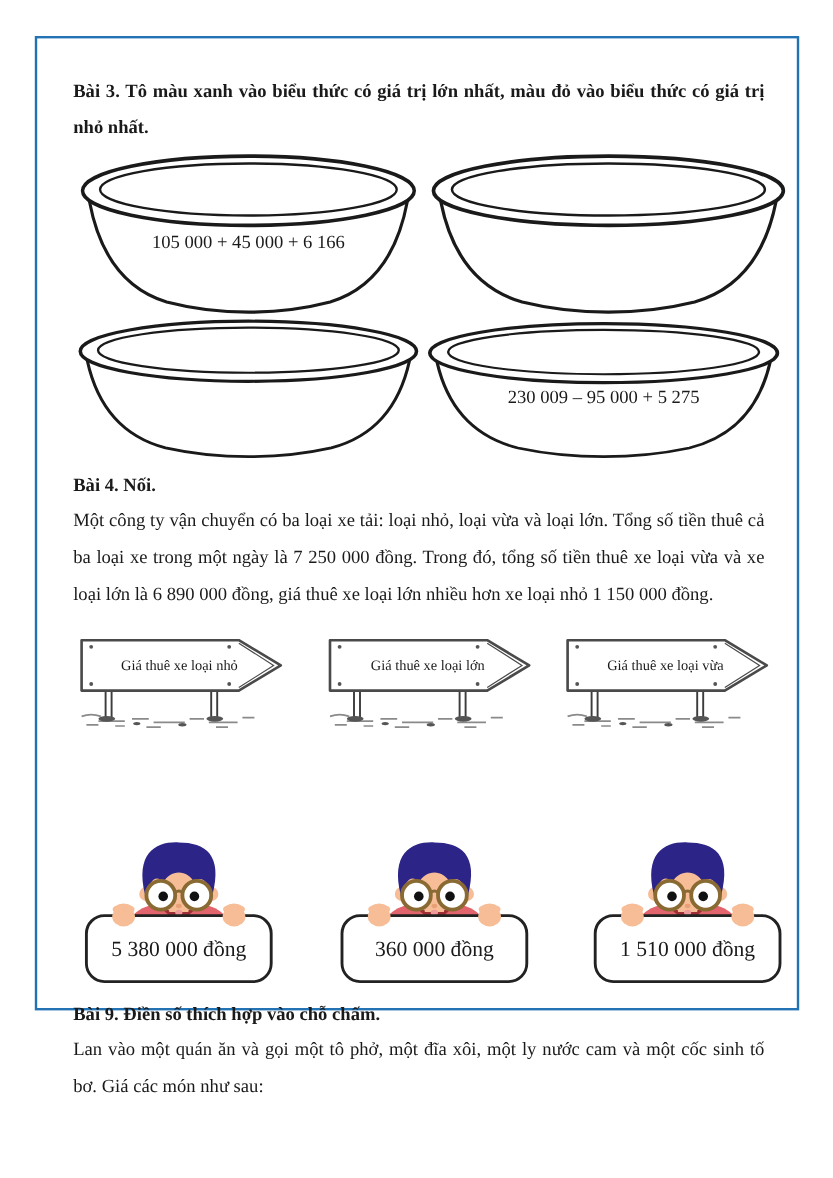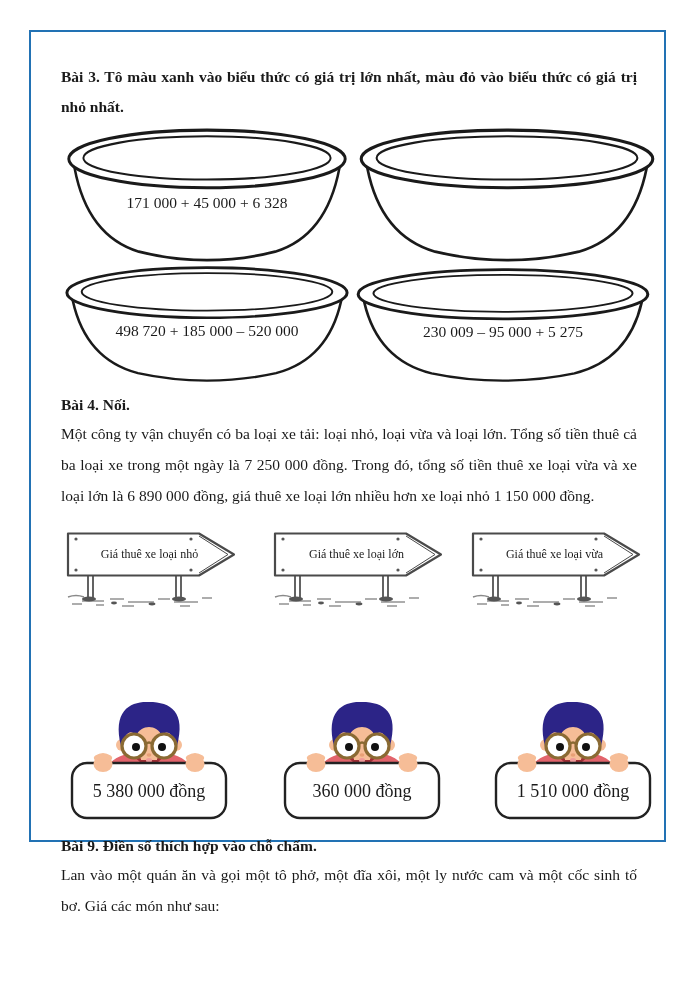--- a/index.html
+++ b/index.html
@@ -123,32 +123,31 @@
 </svg>
 
 <div id="page">
 
   <div class="heading" style="top:30px">Bài 3. Tô màu xanh vào biểu thức có giá trị lớn nhất, màu đỏ vào biểu thức có giá trị nhỏ nhất.</div>
 
   <div class="bowl" style="left:30px;top:95px;width:292px;height:136px">
     <svg viewBox="0 0 300 132" preserveAspectRatio="none">
         <use href="#tpl-bowl"></use>
       </svg>
-    <div class="bowl-label">171 000 + 45 000 + 6 328</div>
+    <div class="bowl-label">105 000 + 45 000 + 6 166</div>
   </div>
   <div class="bowl" style="left:322px;top:95px;width:308px;height:136px">
     <svg viewBox="0 0 300 132" preserveAspectRatio="none">
         <use href="#tpl-bowl"></use>
       </svg>
   </div>
   <div class="bowl" style="left:28px;top:233px;width:296px;height:118px">
     <svg viewBox="0 0 300 132" preserveAspectRatio="none">
         <use href="#tpl-bowl"></use>
       </svg>
-    <div class="bowl-label">498 720 + 185 000 – 520 000</div>
   </div>
   <div class="bowl" style="left:319px;top:235px;width:306px;height:116px">
     <svg viewBox="0 0 300 132" preserveAspectRatio="none">
         <use href="#tpl-bowl"></use>
       </svg>
     <div class="bowl-label">230 009 – 95 000 + 5 275</div>
   </div>
 
   <div class="heading" style="top:358px">Bài 4. Nối.</div>
   <div class="para" style="top:386px">Một công ty vận chuyển có ba loại xe tải: loại nhỏ, loại vừa và loại lớn. Tổng số tiền thuê cả ba loại xe trong một ngày là 7 250 000 đồng. Trong đó, tổng số tiền thuê xe loại vừa và xe loại lớn là 6 890 000 đồng, giá thuê xe loại lớn nhiều hơn xe loại nhỏ 1 150 000 đồng.</div>

